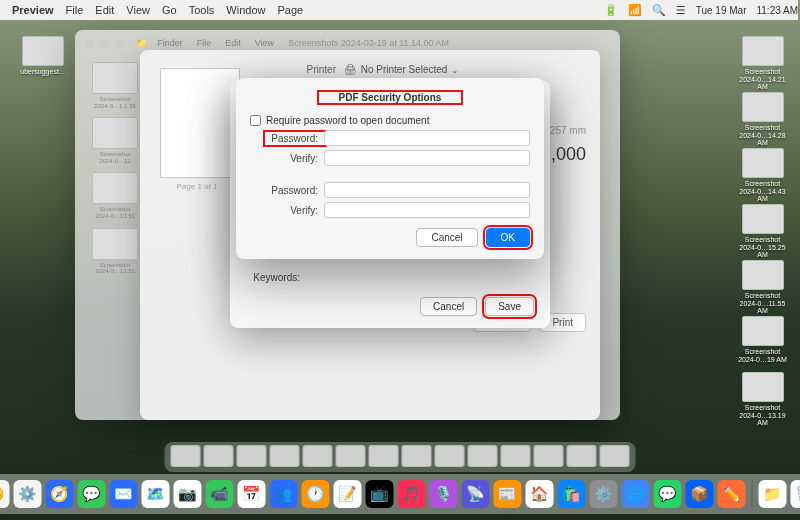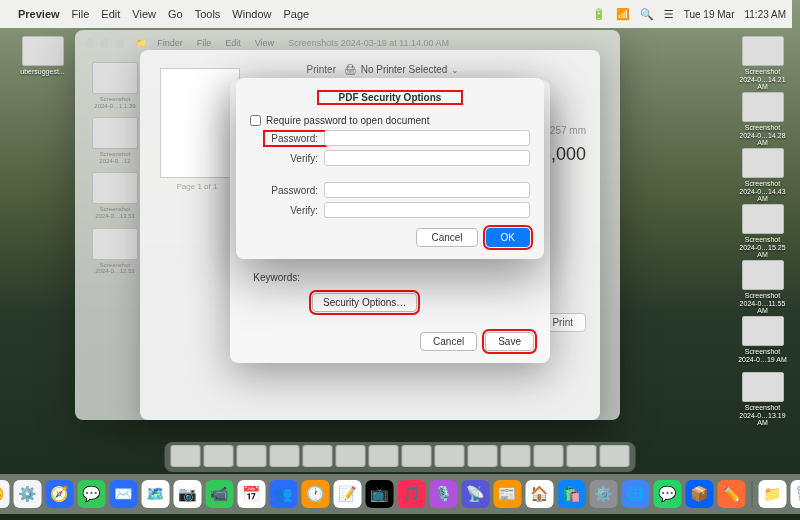--- a/index.html
+++ b/index.html
@@ -1,20 +1,20 @@
 <!DOCTYPE html>
 <html><head>
 <meta charset="utf-8">
 <style>
 *{margin:0;padding:0;box-sizing:border-box;font-family:-apple-system,BlinkMacSystemFont,"Helvetica Neue",sans-serif;-webkit-font-smoothing:antialiased}
 html,body{width:800px;height:520px;overflow:hidden}
 body{background:linear-gradient(180deg,#8b9a7c 0%,#6b7a5c 20%,#4a5a3a 40%,#2a3a2a 60%,#1a2a1a 100%);position:relative}
 
 
-.menubar{position:absolute;top:0;left:0;right:8px;height:28px;background:rgba(245,245,245,.95);display:flex;align-items:center;padding:0 6px;font-size:11px;color:#333;z-index:100}
+.menubar{position:absolute;top:0;left:0;right:2px;height:20px;background:rgba(245,245,245,.95);display:flex;align-items:center;padding:0 0;font-size:11px;color:#333;z-index:100}
 .menubar .apple{font-size:12px;margin-right:12px}
 .menubar .app{font-weight:600;margin-right:12px}
 .menubar .item{margin-right:12px;cursor:default}
 .menubar .spacer{flex:1}
 .menubar .right{display:flex;align-items:center;gap:10px;font-size:10px}
 .menubar .right .ic{font-size:11px}
 
 
 .desk-icon{position:absolute;width:55px;display:flex;flex-direction:column;align-items:center;gap:2px}
 .desk-icon .thumb{width:42px;height:30px;background:#ddd;border:1px solid #bbb;border-radius:2px}
@@ -225,21 +225,20 @@
       </div>
     </div>
   </div>
 </div>
 
 <div class="front-stack">
   <div class="save-dialog">
     <div class="kw">
       <span class="kw-label">Keywords:</span>
     </div>
-    <span class="secopt redbox-tight">Security Options…</span>
     <div class="btnrow">
       <span class="b">Cancel</span>
       <span class="b redbox-tight">Save</span>
     </div>
   </div>
 
   <div class="sec-dialog">
     <div class="title"><span class="redbox" style="padding:0 20px">PDF Security Options</span></div>
     <label class="chk">
         <input type="checkbox" style="">

